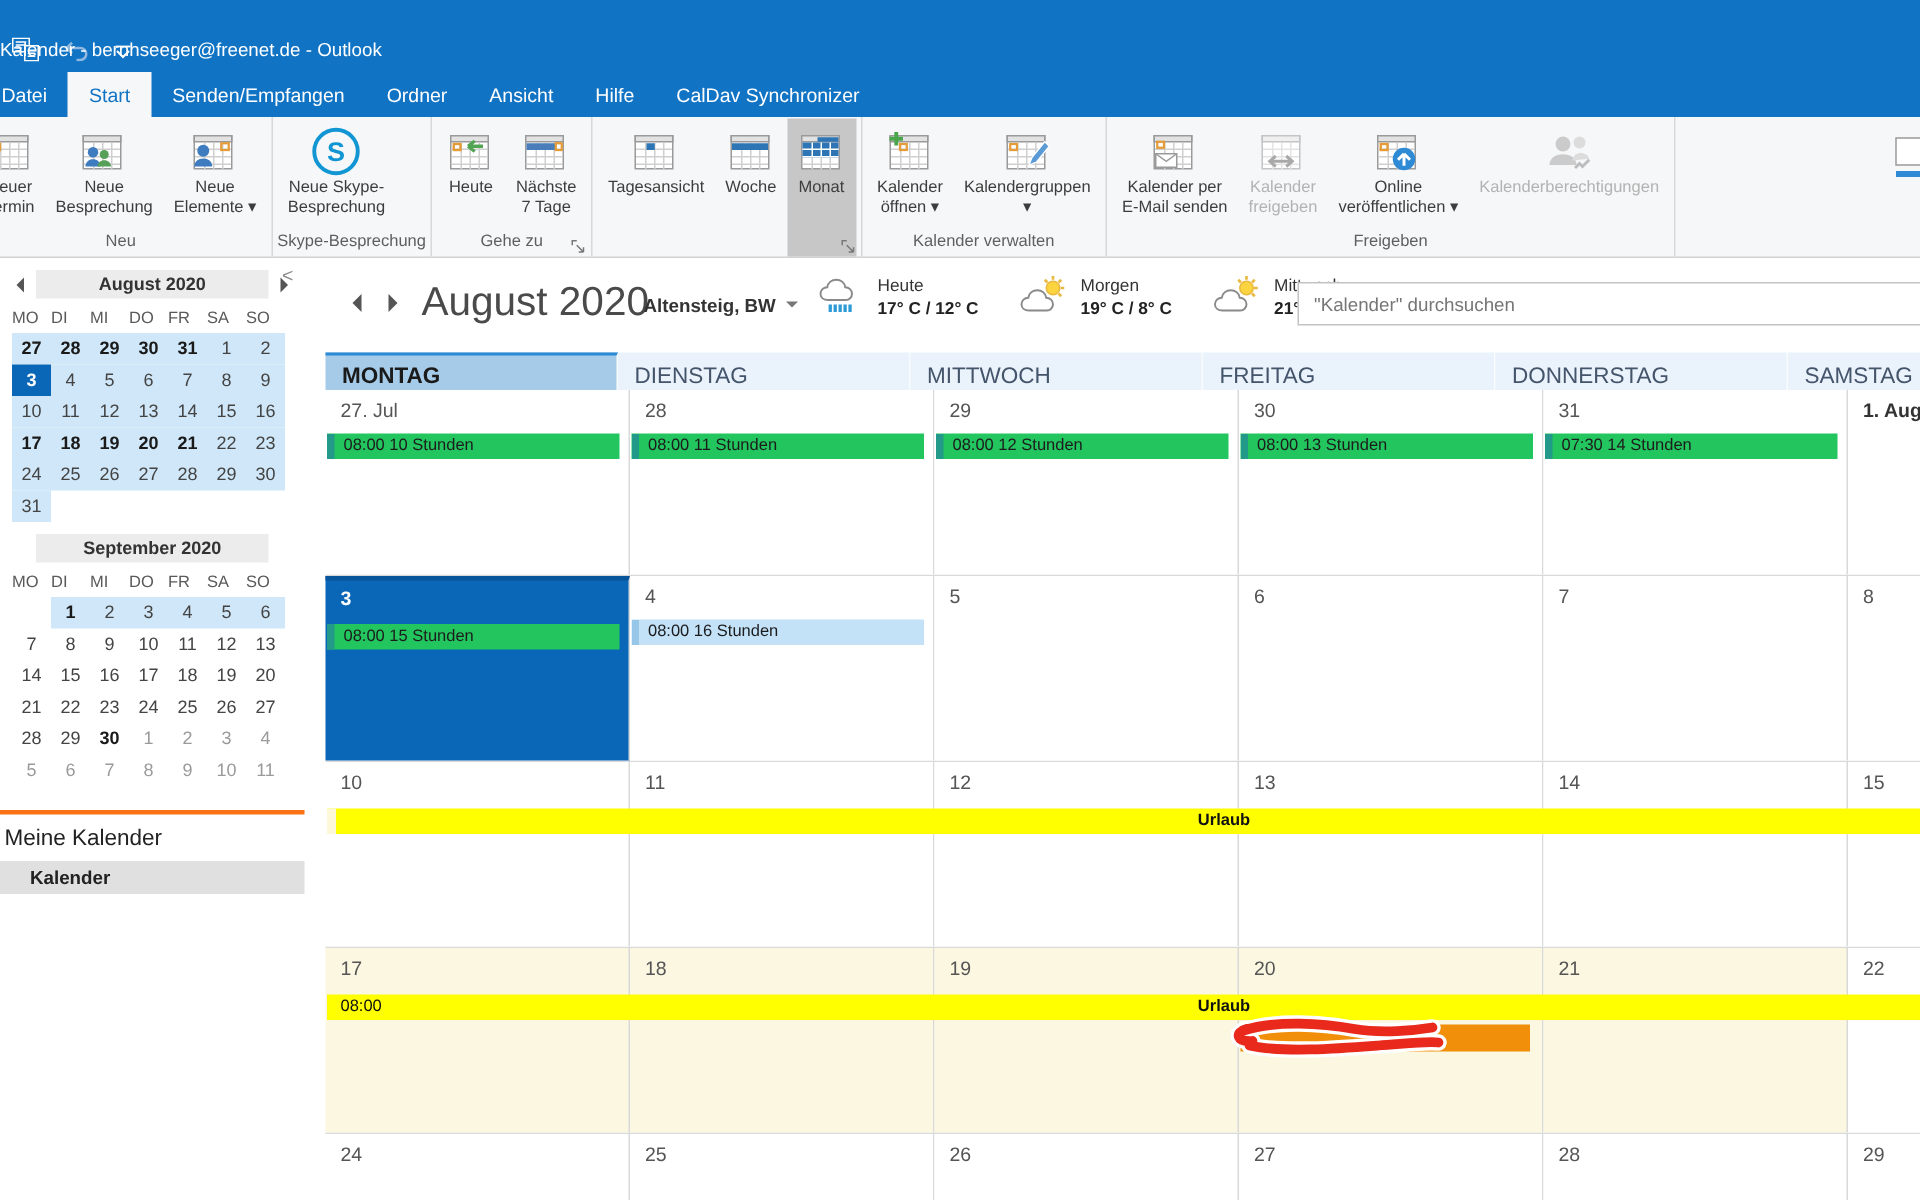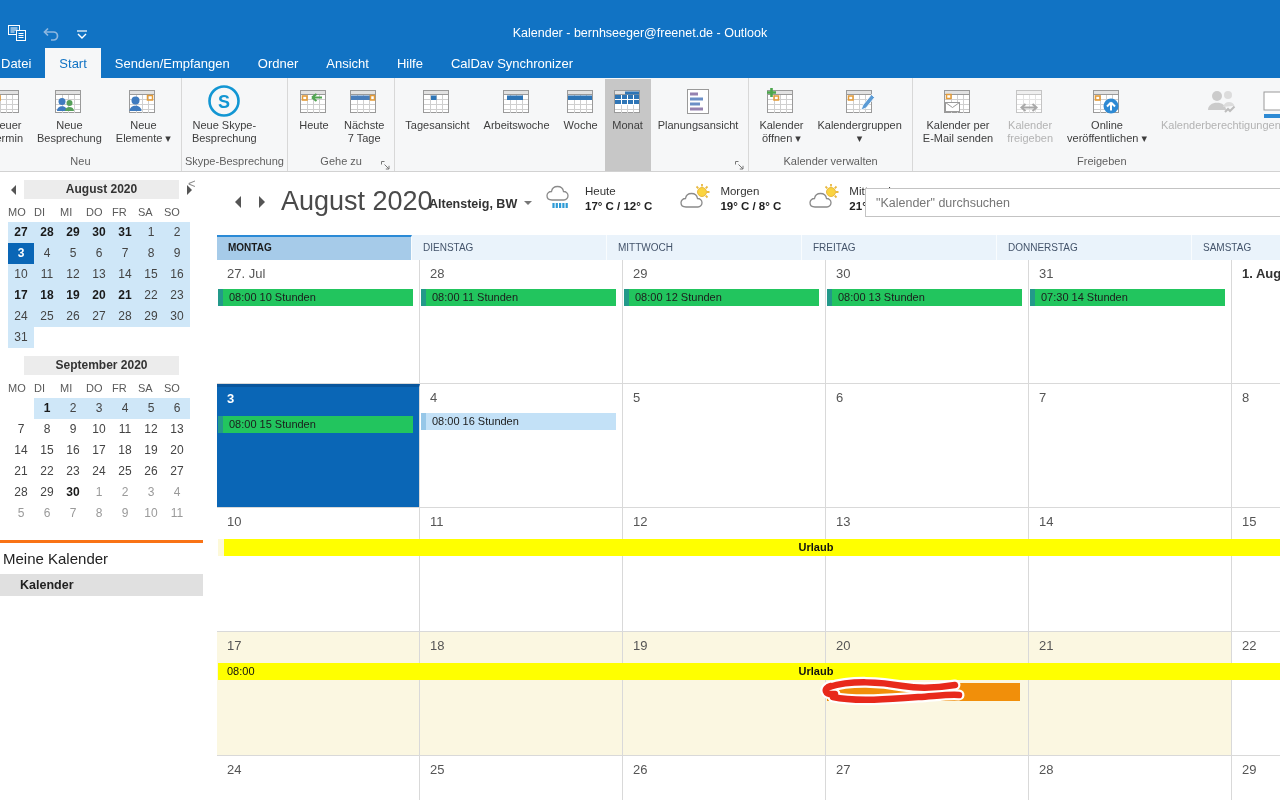--- a/index.html
+++ b/index.html
@@ -1,20 +1,20 @@
 <!DOCTYPE html>
 <html><head>
 <meta charset="utf-8">
 <style>
 *{margin:0;padding:0;box-sizing:border-box}
 html,body{width:1280px;height:800px;overflow:hidden;background:#fff;font-family:"Liberation Sans",sans-serif}
 
 #titlebar{height:48px;background:#1173c4;position:relative;color:#fff}
 #qat{position:absolute;left:8px;top:25px;display:flex;gap:16px;align-items:center}
-#title{position:absolute;left:0;right:0;top:26px;text-align:center;font-size:12.5px}
+#title{position:absolute;left:0;right:0;top:26px;font-size:12.5px}
 
 #tabrow{height:30px;background:#1173c4;display:flex;margin-left:-13px}
 .tab{color:#fff;font-size:13px;padding:0 14px;display:flex;align-items:center;white-space:nowrap;cursor:default}
 .tab.active{background:#f6f7f8;color:#1173c4}
 
 #ribbon{height:94px;background:#f6f7f8;border-bottom:1px solid #d2d2d2;display:flex;margin-left:-20px;position:relative}
 .rgroup{display:flex;flex-direction:column;border-right:1px solid #d8d8d8;position:relative;padding:1px 3px 0 3px;flex:0 0 auto}
 .rbtns{display:flex;flex:1;align-items:stretch}
 .rbtn{display:flex;flex-direction:column;align-items:center;padding:4px 7px 0 7px;min-width:46px}
 .rbtn.sel{background:#c7c7c7}
@@ -55,21 +55,21 @@
 #weather{position:absolute;left:340px;top:11px;display:flex;gap:26px}
 .wx{display:flex;gap:8px;align-items:center}
 .wx-day{font-size:11.5px;color:#333;line-height:15px}
 .wx-temps{font-size:11.5px;font-weight:bold;color:#222;line-height:15px}
 #searchbox{position:absolute;left:662px;top:16px;width:440px;height:29px;border:1px solid #c3c3c3;background:#fff;display:flex;align-items:center}
 #searchbox input{border:none;outline:none;width:100%;font-size:12.5px;color:#222;padding:0 10px;font-family:"Liberation Sans",sans-serif}
 #searchbox input::placeholder{color:#767676}
 
 #grid{position:absolute;left:14px;top:63px;width:1218px}
 #dhrow{display:flex;height:25px}
-.dh{width:195px;font-size:10px;color:#44546b;background:#eaf3fb;padding:7px 0 0 11px;border-right:1px solid #f9fcfe}
+.dh{width:195px;font-size:15px;color:#44546b;background:#eaf3fb;padding:7px 0 0 11px;border-right:1px solid #f9fcfe}
 .dh.sel{background:#a6cbe9;color:#1a1a1a;font-weight:bold;border-top:2px solid #2a8ad6;padding-top:5px}
 .wrow{display:flex;height:124px;border-bottom:1px solid #d9d9d9;position:relative}
 .dcell{width:203px;border-right:1px solid #d9d9d9;position:relative;background:#fff}
 .dcell.cream{background:#fbf7e1}
 .dcell.today{background:#0a66b6;border-top:3px solid #08559c}
 .dnum{position:absolute;top:6px;left:10px;font-size:13px;color:#555;white-space:nowrap}
 .dnum.bold{font-weight:bold;color:#333}
 .today .dnum{color:#fff;font-weight:bold;top:4px}
 .ev{position:absolute;top:29px;left:1px;width:195px;height:17px;font-size:11px;line-height:17px;color:#1c1c1c;padding-left:11px;white-space:nowrap;overflow:hidden}
 .ev.teal{background:#22c55e;box-shadow:inset 5px 0 0 #23998a}
@@ -225,63 +225,38 @@
           </div>
           <div class="rl">Tagesansicht</div>
           <div class="rl">&nbsp;</div>
         </div>
         <div class="rbtn">
           <div class="ricon">
             <svg width="30" height="29" viewBox="0 0 30 29">
               <rect x="1.5" y="3.5" width="25" height="22" fill="#fff" stroke="#9a9a9a"></rect>
               <rect x="1.5" y="3.5" width="25" height="4" fill="#e2e2e2" stroke="#9a9a9a"></rect>
               <path d="M2 12.5h24M2 17.5h24M2 22.5h24M8.5 8v18M14.5 8v18M20.5 8v18" stroke="#cfcfcf" fill="none"></path>
-              <rect x="5" y="8.5" width="16" height="4.5" fill="#2e75b6"></rect>
-            </svg>
-          </div>
-          <div class="rl">Arbeitswoche</div>
-          <div class="rl">&nbsp;</div>
-        </div>
-        <div class="rbtn">
-          <div class="ricon">
-            <svg width="30" height="29" viewBox="0 0 30 29">
-              <rect x="1.5" y="3.5" width="25" height="22" fill="#fff" stroke="#9a9a9a"></rect>
-              <rect x="1.5" y="3.5" width="25" height="4" fill="#e2e2e2" stroke="#9a9a9a"></rect>
-              <path d="M2 12.5h24M2 17.5h24M2 22.5h24M8.5 8v18M14.5 8v18M20.5 8v18" stroke="#cfcfcf" fill="none"></path>
               <rect x="2" y="8.5" width="24" height="4.5" fill="#2e75b6"></rect>
             </svg>
           </div>
           <div class="rl">Woche</div>
           <div class="rl">&nbsp;</div>
         </div>
         <div class="rbtn sel">
           <div class="ricon">
             <svg width="30" height="29" viewBox="0 0 30 29">
               <rect x="1.5" y="3.5" width="25" height="22" fill="#fff" stroke="#9a9a9a"></rect>
               <rect x="1.5" y="3.5" width="25" height="4" fill="#e2e2e2" stroke="#9a9a9a"></rect>
               <path d="M2 12.5h24M2 17.5h24M2 22.5h24M8.5 8v18M14.5 8v18M20.5 8v18" stroke="#cfcfcf" fill="none"></path>
               <rect x="12" y="4.5" width="14" height="3" fill="#2e75b6"></rect>
               <rect x="2" y="8" width="24" height="10" fill="#2e75b6"></rect>
               <path d="M2 12.5h24M2 17.5h24M8.5 8v10M14.5 8v10M20.5 8v10" stroke="#fff" fill="none"></path>
             </svg>
           </div>
           <div class="rl">Monat</div>
-          <div class="rl">&nbsp;</div>
-        </div>
-        <div class="rbtn">
-          <div class="ricon">
-            <svg width="30" height="29" viewBox="0 0 30 29">
-              <rect x="4.5" y="2.5" width="21" height="24" fill="#fff" stroke="#9a9a9a"></rect>
-              <rect x="7" y="5.5" width="8" height="3" fill="#9582b0"></rect>
-              <rect x="7" y="10.5" width="13" height="3" fill="#6b8fc7"></rect>
-              <rect x="7" y="15.5" width="10" height="3" fill="#6b8fc7"></rect>
-              <rect x="7" y="20.5" width="13" height="3" fill="#9582b0"></rect>
-            </svg>
-          </div>
-          <div class="rl">Planungsansicht</div>
           <div class="rl">&nbsp;</div>
         </div>
       </div>
       <span class="launcher"><svg width="11" height="11" viewBox="0 0 11 11">
           <path d="M1.5 4.5v-3h3" fill="none" stroke="#777"></path>
           <path d="M4.5 4.5l4.5 4.5M9 9V5.8M9 9H5.8" fill="none" stroke="#777"></path>
         </svg></span>
     </div>
     <div class="rgroup">
       <div class="rbtns">

